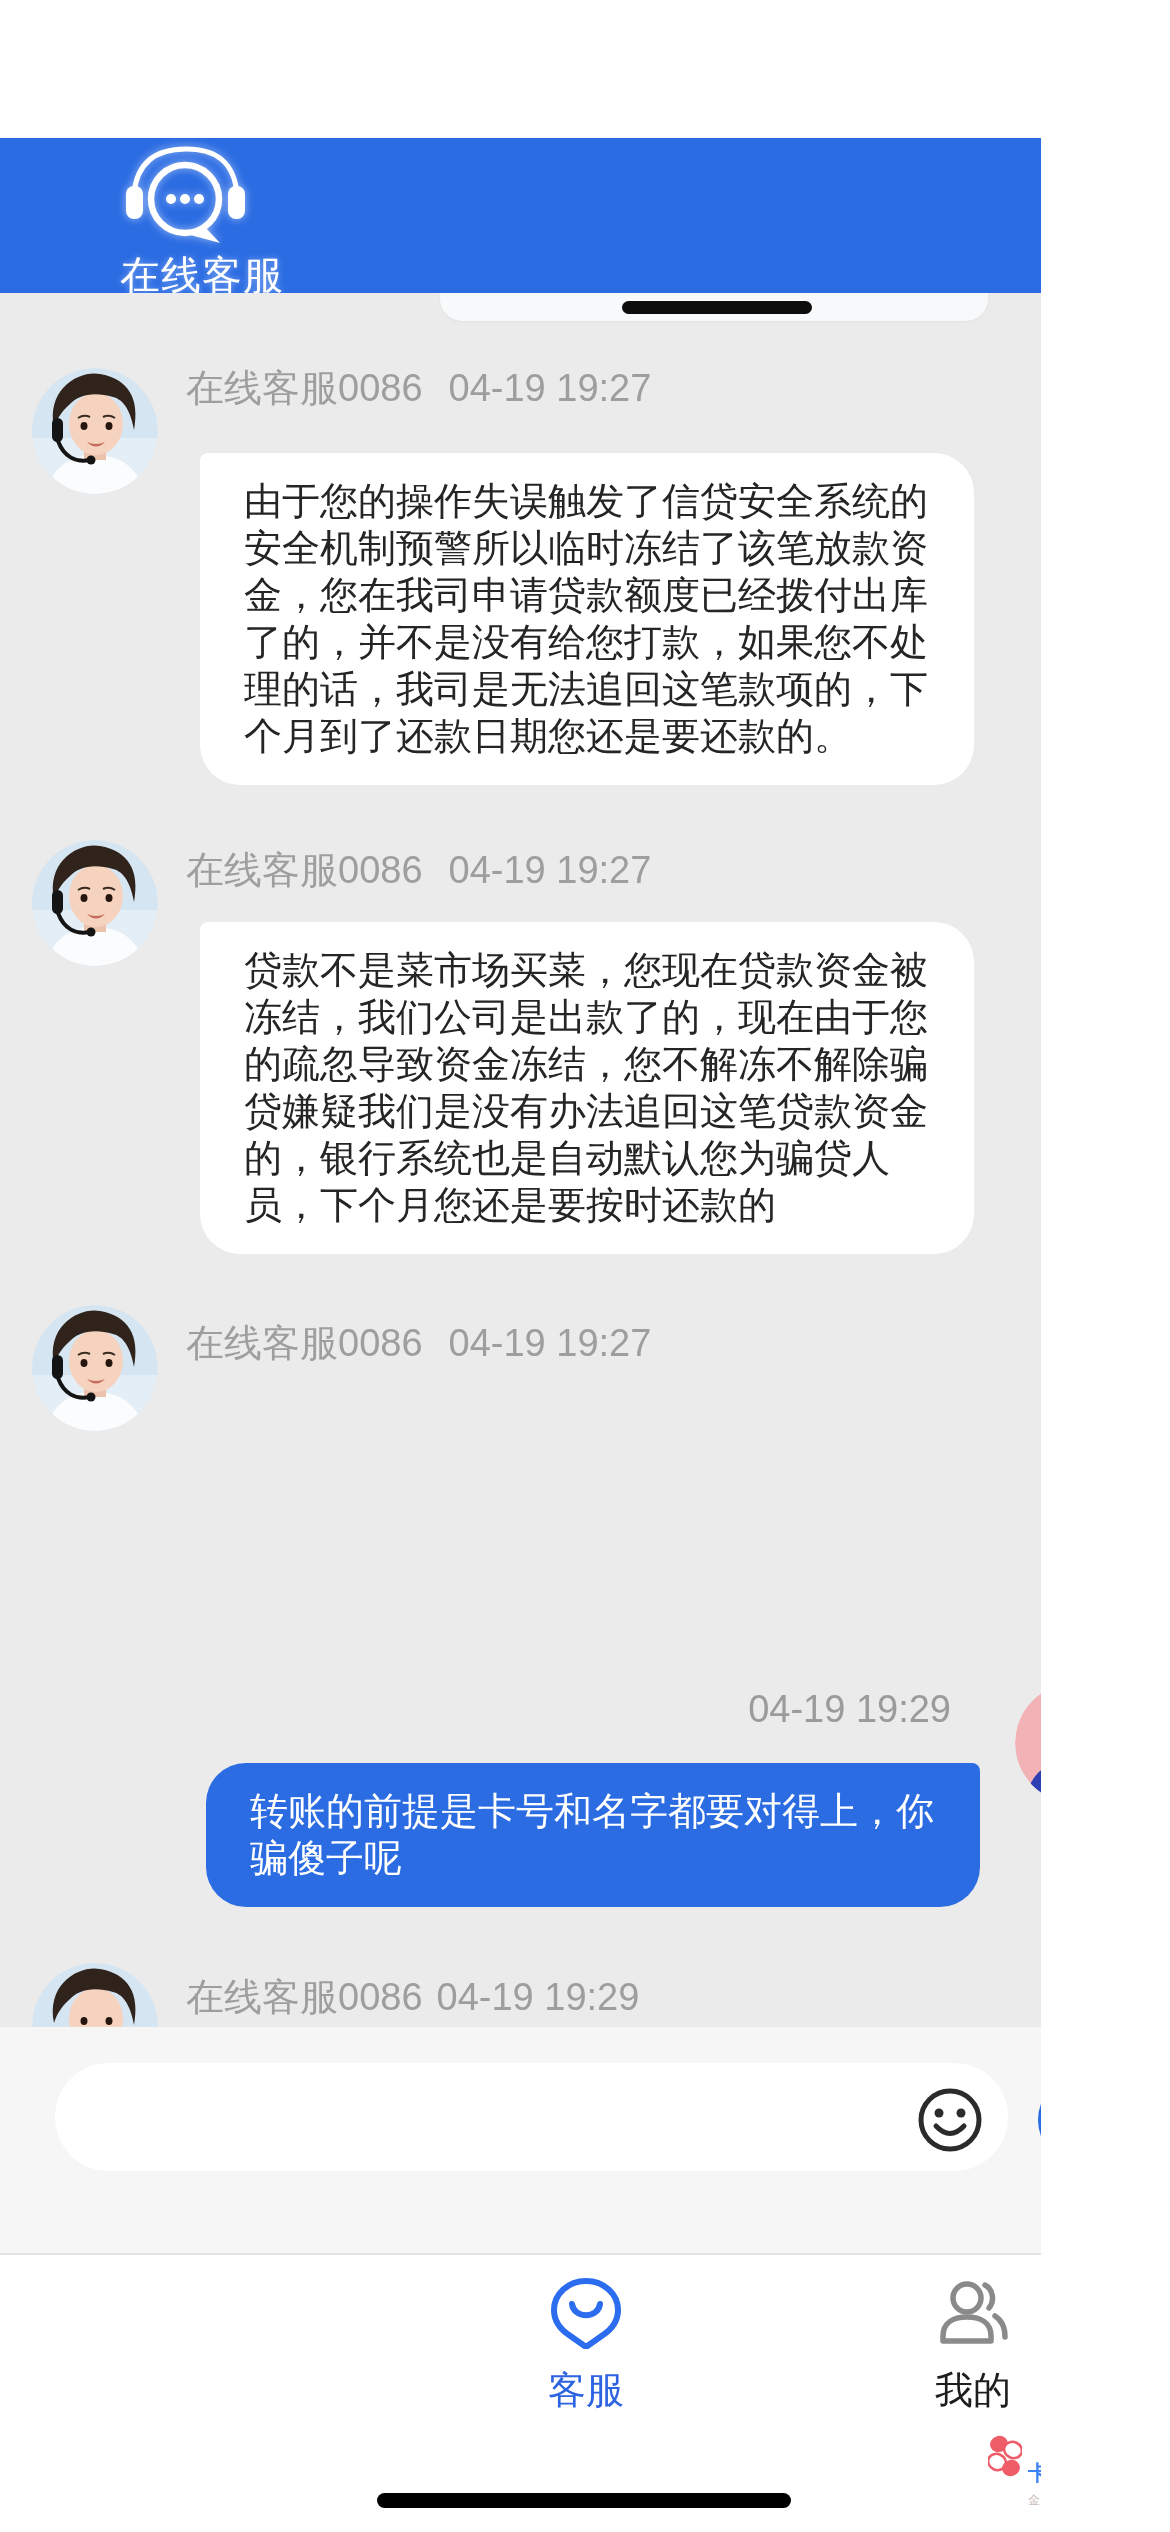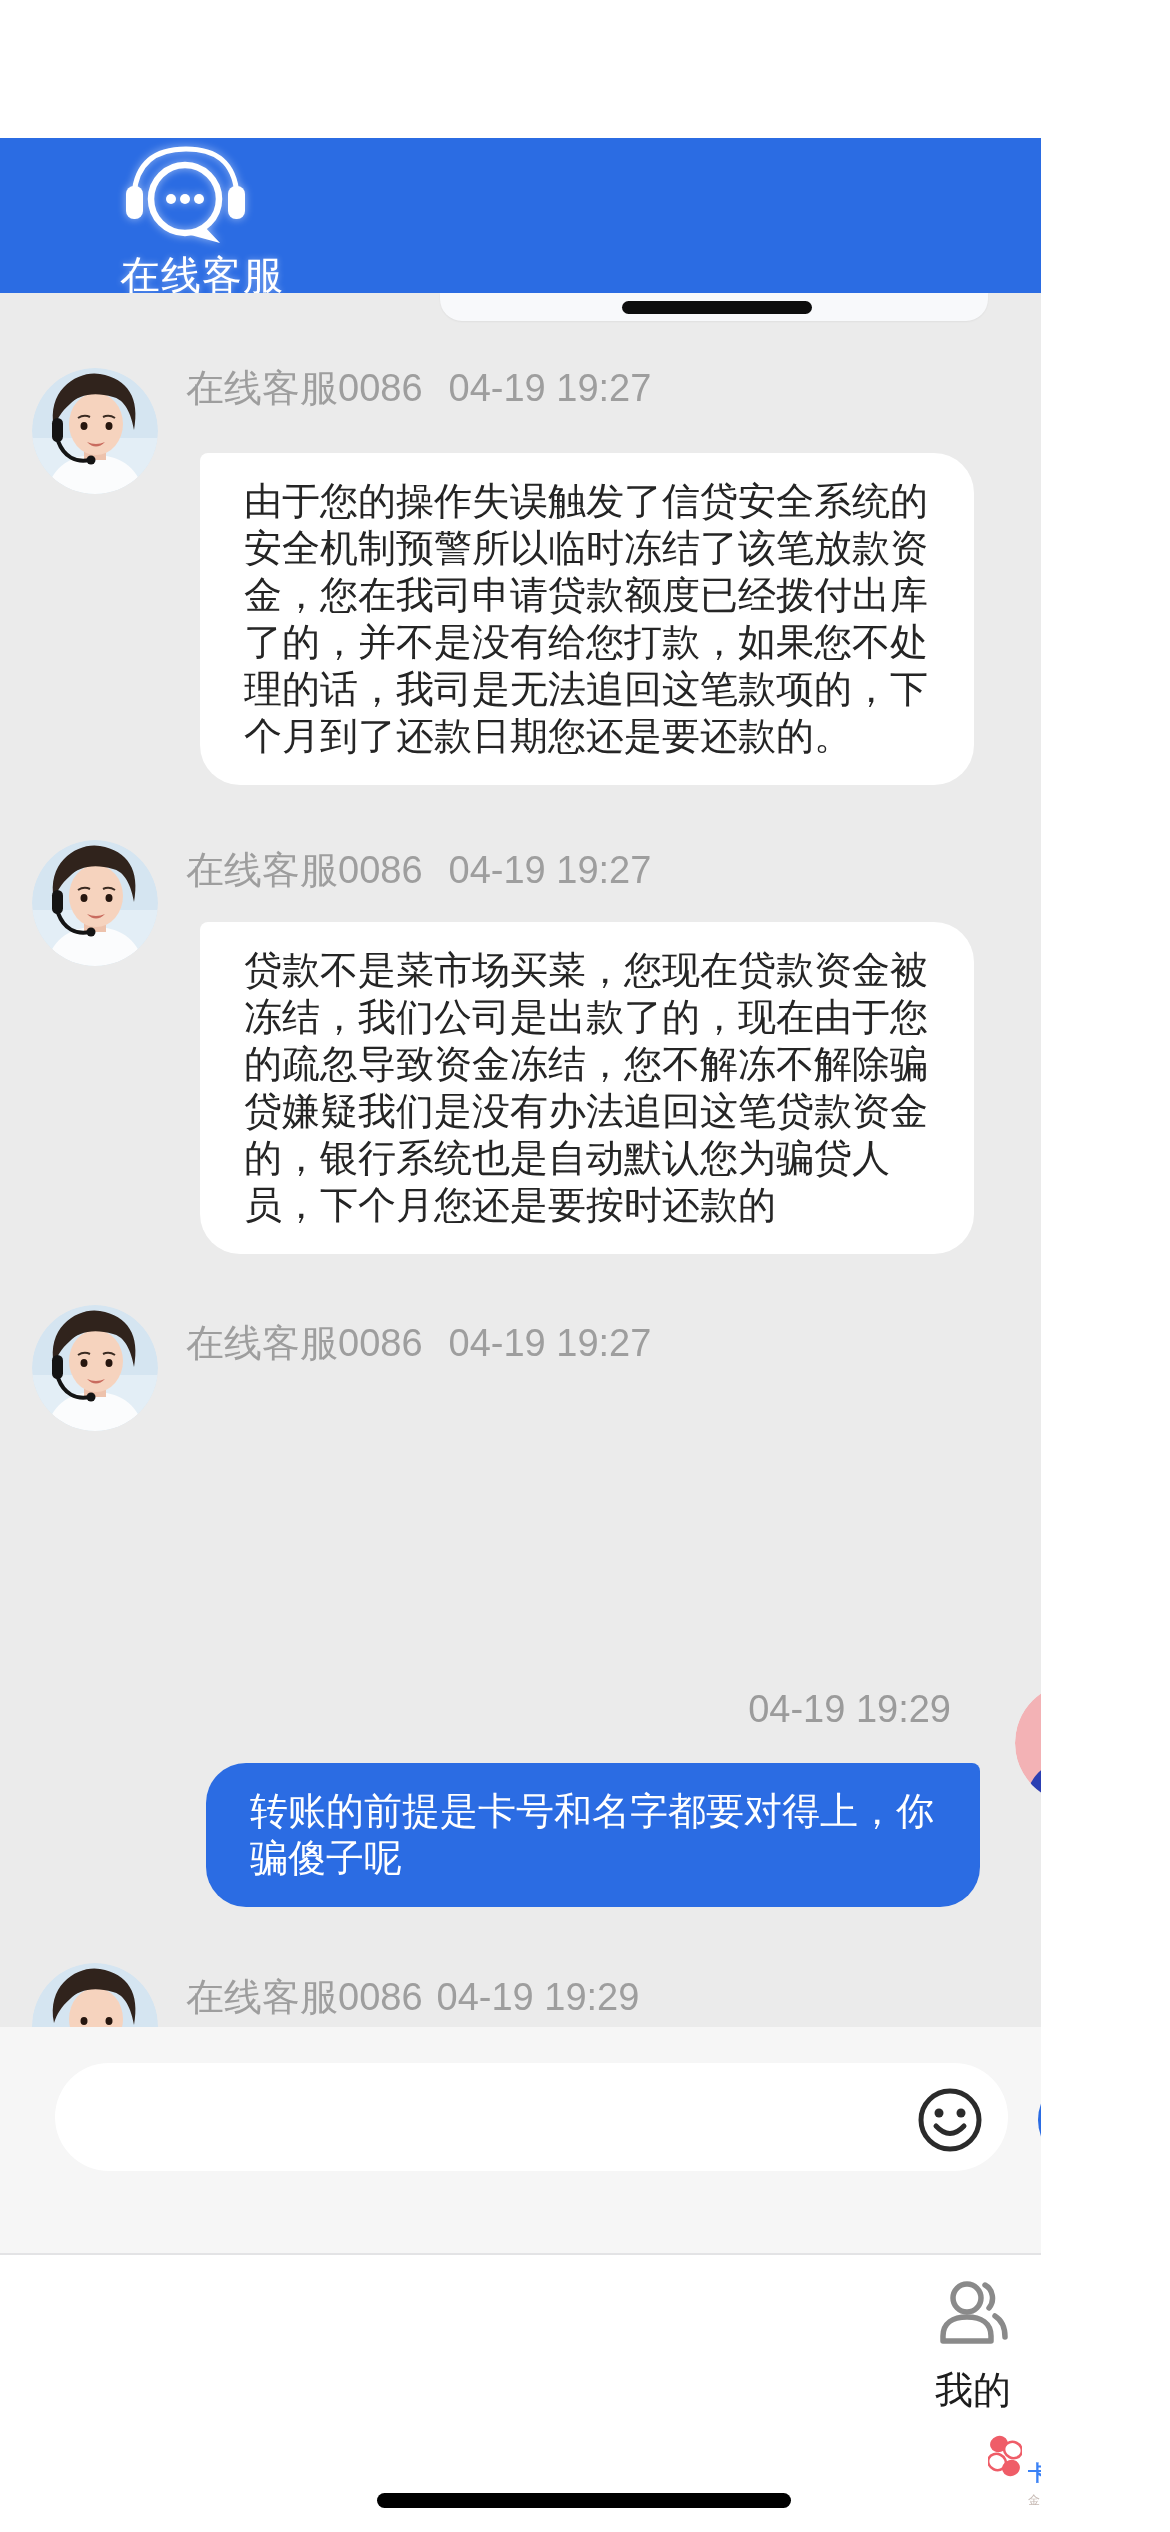--- a/index.html
+++ b/index.html
@@ -223,20 +223,27 @@
       <circle cx="44" cy="26" r="4.5" fill="#2b2b2b"></circle>
       <path d="M19 39 Q33 54 47 39" stroke="#2b2b2b" stroke-width="5" fill="none" stroke-linecap="round"></path>
     </svg>
     <div class="plus-btn"></div>
   </div>
 
   <div class="tab-divider"></div>
   <div class="tabbar">
 
 
+    <div class="tab tab-service active">
+      <svg width="74" height="72" viewBox="0 0 74 72">
+        <path d="M37 4 C19 4 5 17 5 33 C5 44 11 52 20 58 L37 70 L54 58 C63 52 69 44 69 33 C69 17 55 4 37 4 Z" stroke="#2c6cef" stroke-width="6" fill="none" stroke-linejoin="round"></path>
+        <path d="M23 27 C25 42 49 42 51 27" stroke="#2c6cef" stroke-width="6" fill="none" stroke-linecap="round"></path>
+      </svg>
+      <span class="tlabel">客服</span>
+    </div>
 
     <div class="tab tab-mine">
       <svg width="72" height="72" viewBox="0 0 72 72">
         <path d="M48 8 C56 12 58 24 52 31" stroke="#8a8a8a" stroke-width="5.5" fill="none" stroke-linecap="round"></path>
         <path d="M58 39 C66 44 68 52 68 60" stroke="#8a8a8a" stroke-width="5.5" fill="none" stroke-linecap="round"></path>
         <circle cx="30" cy="21" r="14" stroke="#8a8a8a" stroke-width="5.5" fill="none"></circle>
         <path d="M6 64 L6 59 C6 46 16 40 30 40 C44 40 54 46 54 59 L54 64 Z" stroke="#8a8a8a" stroke-width="5.5" fill="none" stroke-linejoin="round"></path>
       </svg>
       <span class="tlabel">我的</span>
     </div>

